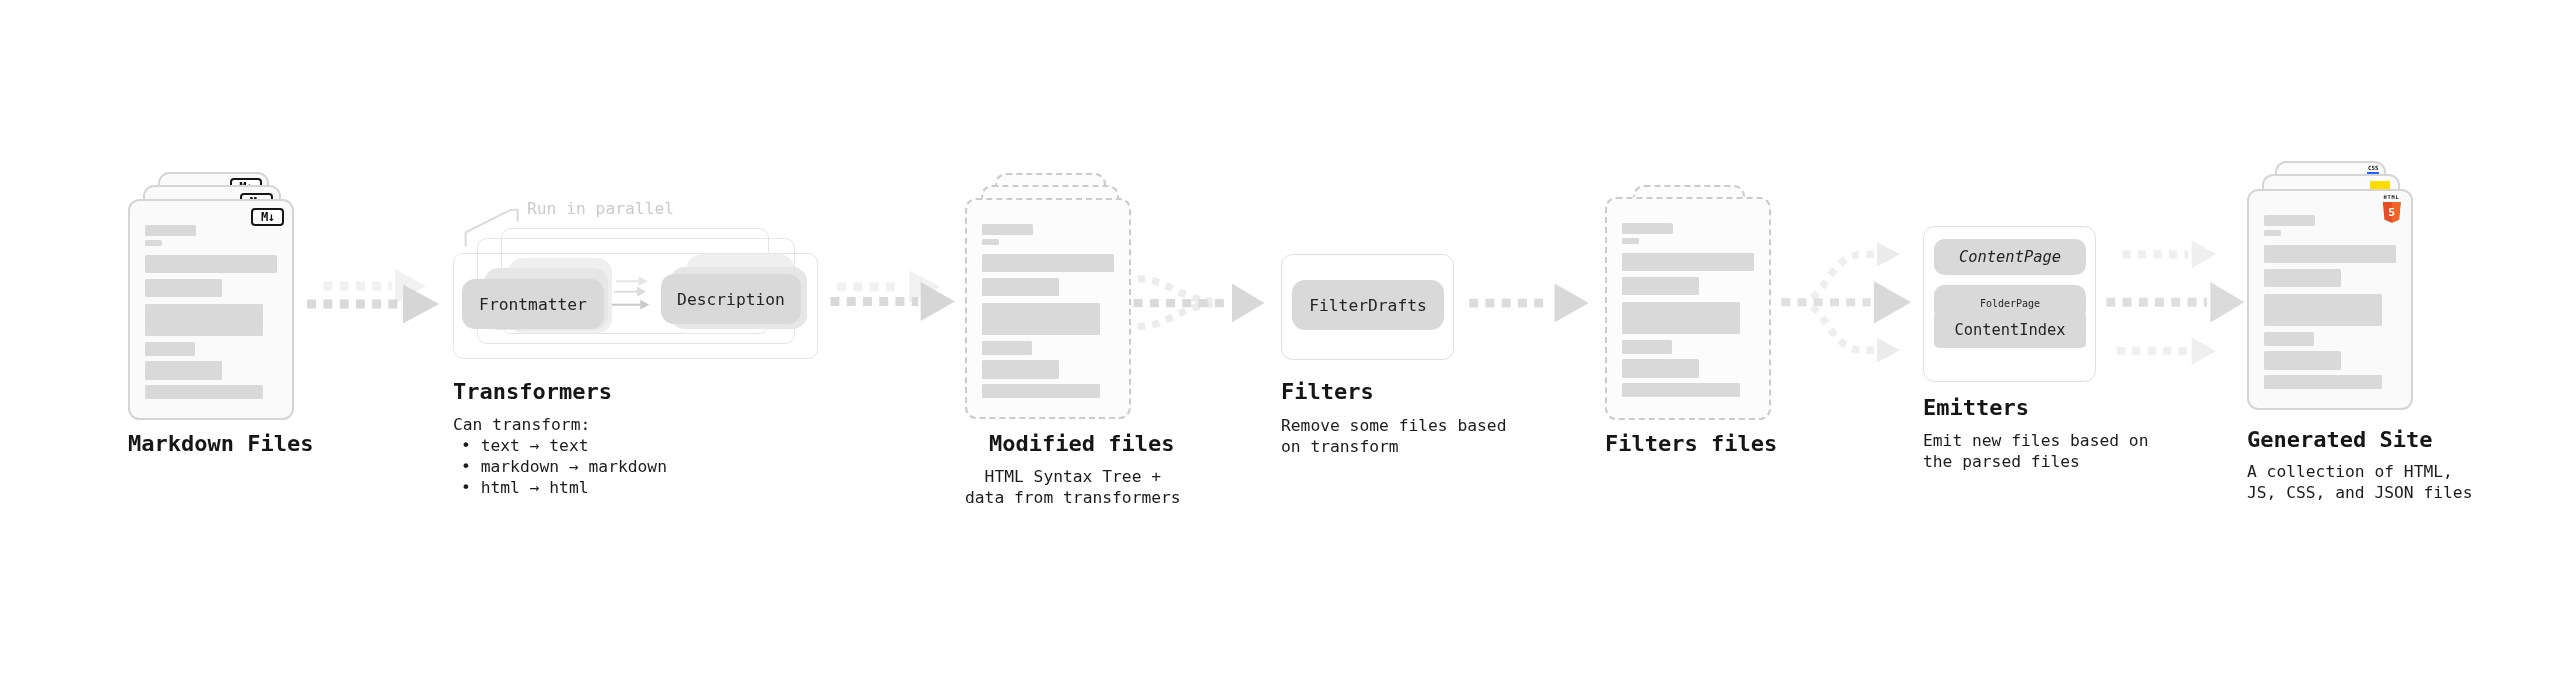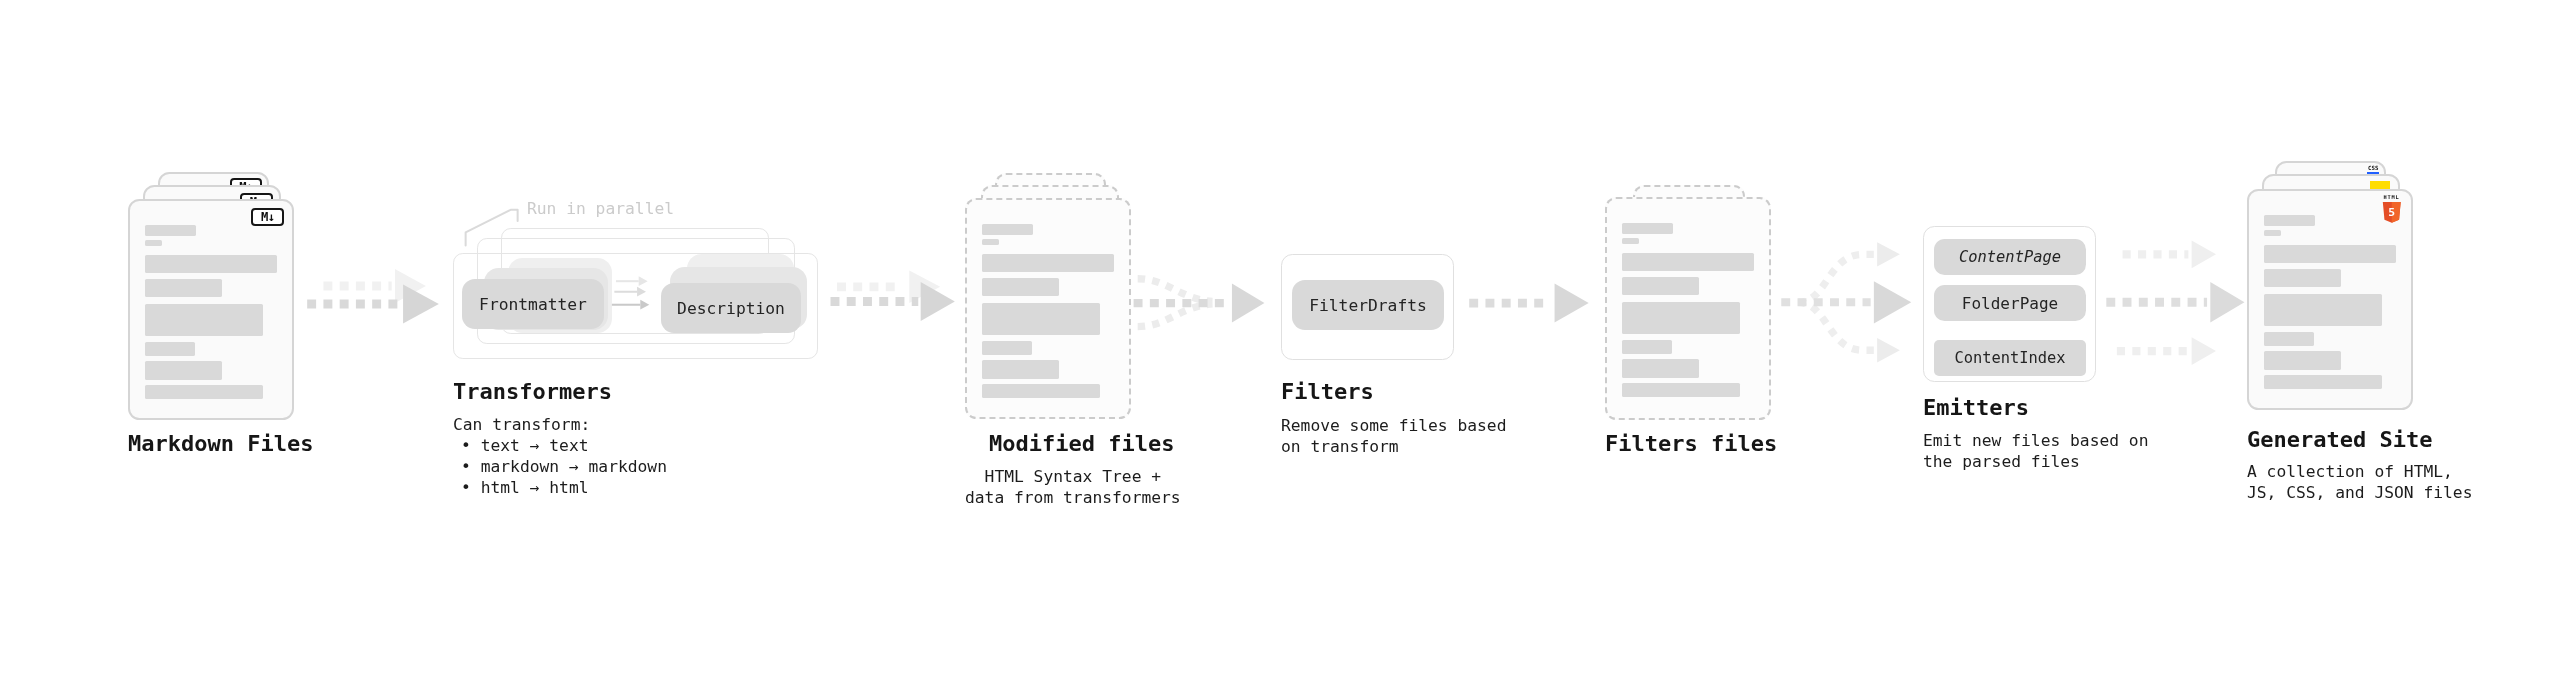--- a/index.html
+++ b/index.html
@@ -128,21 +128,21 @@
     <div class="tbox" style="left:501px;top:228px;width:268px;height:106px;"></div>
     <div class="tbox" style="left:477px;top:238px;width:318px;height:106px;"></div>
     <div class="tbox" style="left:453px;top:253px;width:365px;height:106px;"></div>
 
     <div class="ghost-pill" style="left:508px;top:258px;width:104px;height:75px;background:#efefef;"></div>
     <div class="ghost-pill" style="left:484px;top:268px;width:124px;height:62px;background:#e6e6e6;"></div>
     <div class="pill" style="left:462px;top:279px;width:142px;height:50px;">Frontmatter</div>
 
     <div class="ghost-pill" style="left:687px;top:254px;width:107px;height:75px;background:#efefef;"></div>
     <div class="ghost-pill" style="left:670px;top:267px;width:137px;height:62px;background:#e6e6e6;"></div>
-    <div class="pill" style="left:661px;top:283px;width:140px;height:50px;">Description</div>
+    <div class="pill" style="left:661px;top:274px;width:140px;height:50px;">Description</div>
 
     <div class="callout-label" style="left:527px;top:199px;">Run in parallel</div>
 
     <div class="stage-title" style="left:453px;top:378px;">Transformers</div>
     <div class="stage-desc" style="left:453px;top:414px;">
       <div>Can transform:</div>
       <div class="indent">• text → text</div>
       <div class="indent">• markdown → markdown</div>
       <div class="indent">• html → html</div>
     </div>
@@ -193,22 +193,22 @@
           <div class="bar" style="width: 77px; height: 19.5px; margin-bottom: 4.9px;"></div>
           <div class="bar" style="width: 118px; height: 14px; margin-bottom: 0px;"></div>
         </div>
     </div>
     <div class="stage-title" style="left:1605px;top:430px;">Filters files</div>
   </div>
 
   <div class="stage">
     <div class="frame" style="left:1923px;top:226px;width:173px;height:156px;"></div>
     <div class="pill" style="left:1934px;top:239px;width:152px;height:36px;border-radius:10.6px;font-size:15.4px;font-style:italic;">ContentPage</div>
-    <div class="pill" style="left:1934px;top:285px;width:152px;height:36px;border-radius:10.6px;font-size:16px;">FolderPage</div>
-    <div class="pill" style="left:1934px;top:340px;width:152px;height:36px;border-radius:5px;font-size:15.4px;">ContentIndex</div>
+    <div class="pill" style="left:1934px;top:285px;width:152px;height:36px;border-radius:10.6px;font-size:10px;">FolderPage</div>
+    <div class="pill" style="left:1934px;top:312px;width:152px;height:36px;border-radius:5px;font-size:15.4px;">ContentIndex</div>
     <div class="stage-title" style="left:1923px;top:394px;">Emitters</div>
     <div class="stage-desc" style="left:1923px;top:430px;">
       <div>Emit new files based on</div>
       <div>the parsed files</div>
     </div>
   </div>
 
   <div class="stage">
     <div class="doc" style="left:2275px;top:161px;width:111px;height:221px;">
       <div class="css-badge">CSS</div>

